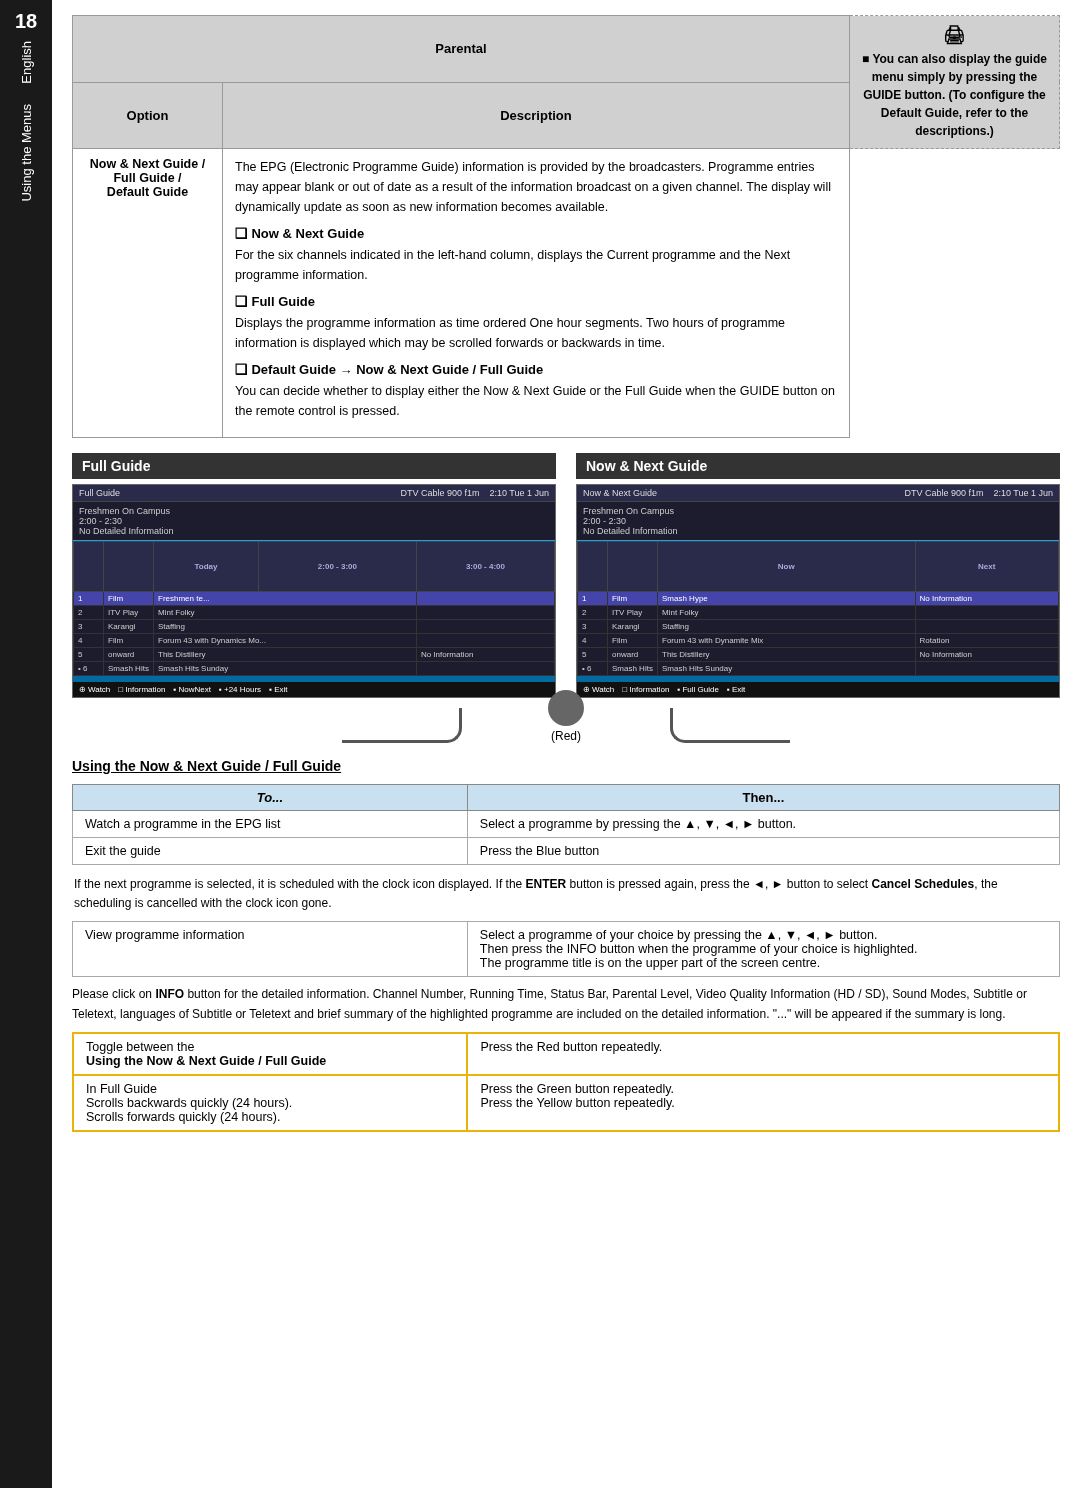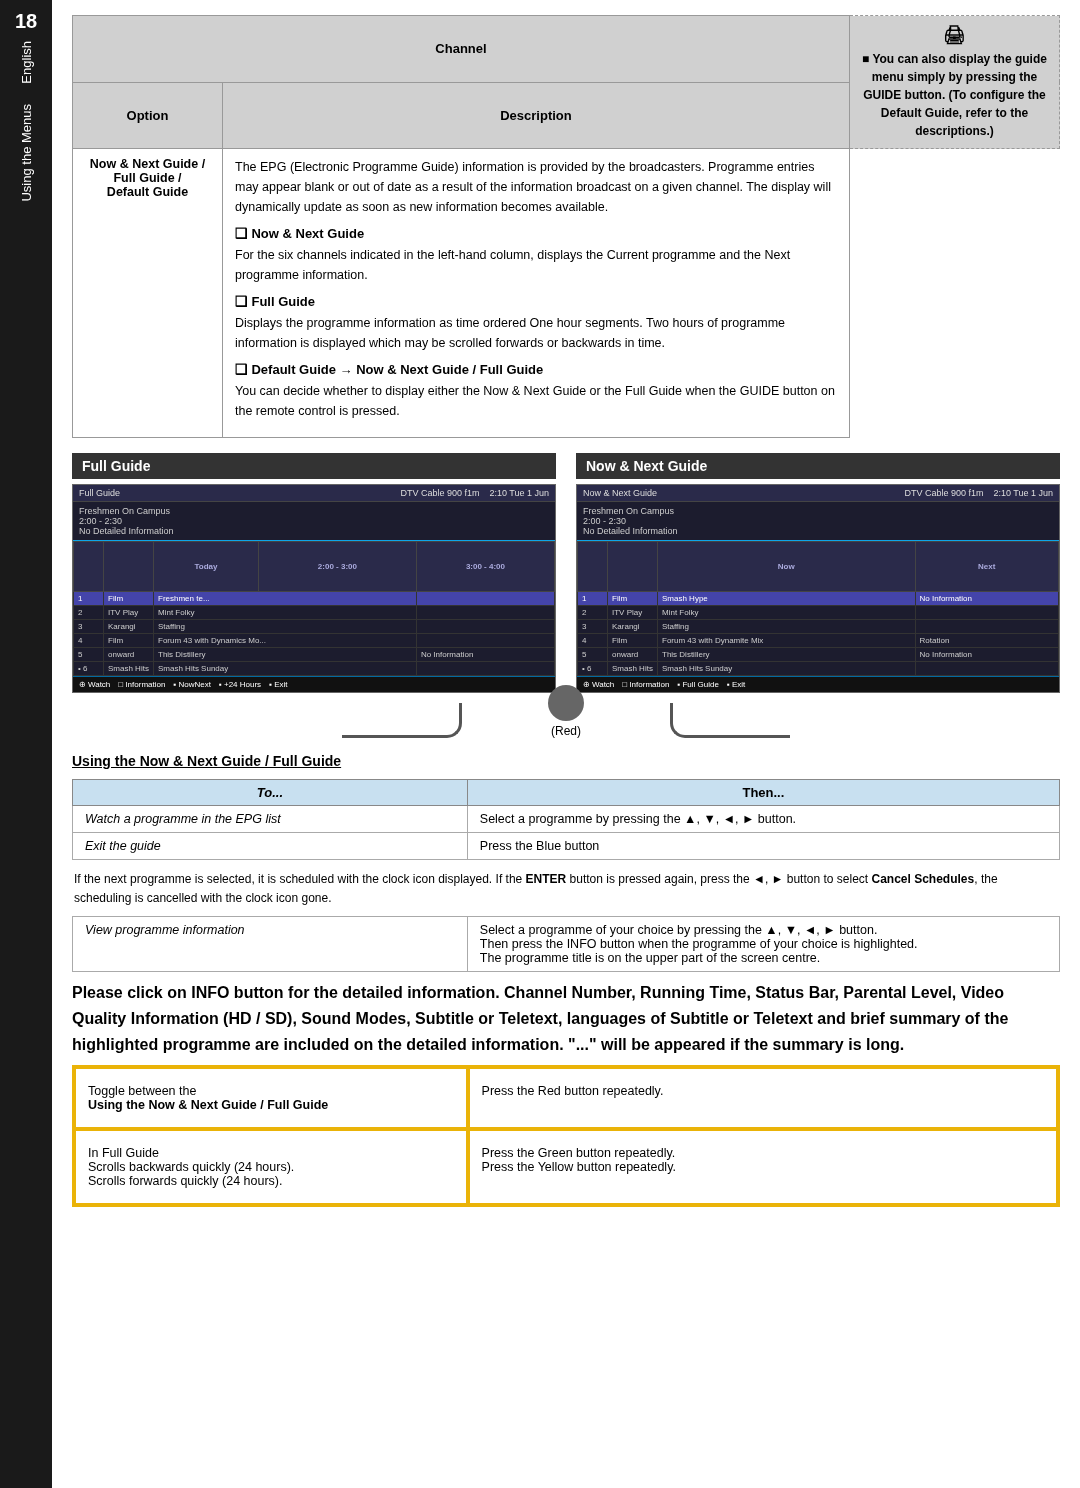--- a/index.html
+++ b/index.html
@@ -201,21 +201,21 @@
       color: #fff;
     }
 
     .gs-footer {
       background: #111;
       padding: 3px 6px;
       display: flex;
       gap: 8px;
       font-size: 8px;
       color: #aaa;
-      border-top: 1px solid #0369a1;
+      border-top: 6px solid #0369a1;
     }
 
     .gs-footer span { color: #fff; }
 
     
     .usage-table {
       width: 100%;
       border-collapse: collapse;
       margin-bottom: 10px;
     }
@@ -231,50 +231,48 @@
 
     .usage-table td {
       border: 1px solid #aaa;
       padding: 6px 12px;
       vertical-align: top;
       font-size: 12.5px;
     }
 
     .usage-table td.col-to {
       width: 40%;
-      font-style: italic;
     }
 
     .usage-table td.col-then {
       width: 60%;
     }
 
     .note-paragraph {
       font-size: 12px;
       line-height: 1.6;
       margin: 8px 0;
       padding: 0 2px;
     }
 
     .info-paragraph {
-      font-size: 16px;
+      font-size: 12px;
       line-height: 1.6;
       margin: 8px 0;
-      font-weight: bold;
     }
 
     .bottom-table {
       width: 100%;
       border-collapse: collapse;
       margin-top: 5px;
     }
 
     .bottom-table td {
-      border: 4px solid #eab308;
-      padding: 15px 12px;
+      border: 2px solid #eab308;
+      padding: 6px 12px;
       vertical-align: top;
       font-size: 12.5px;
     }
 
     .bottom-table td.left-col {
       width: 40%;
     }
 
     .bottom-table td.right-col {
       width: 60%;
@@ -289,21 +287,21 @@
     <div class="page-number">18</div>
     <div class="sidebar-label-english">English</div>
     <div class="sidebar-label-menus">Using the Menus</div>
   </div>
 
   <div class="main-content">
 
     <table class="channel-table">
       <thead>
         <tr>
-          <th colspan="2">Channel</th>
+          <th colspan="2">Parental</th>
           <th class="col-note" rowspan="2">
             <div class="note-icon">🖨</div>
             <div class="note-text">■ You can also display the guide menu simply by pressing the GUIDE button. (To configure the Default Guide, refer to the descriptions.)</div>
           </th>
         </tr>
         <tr>
           <th class="col-option">Option</th>
           <th>Description</th>
         </tr>
       </thead>

